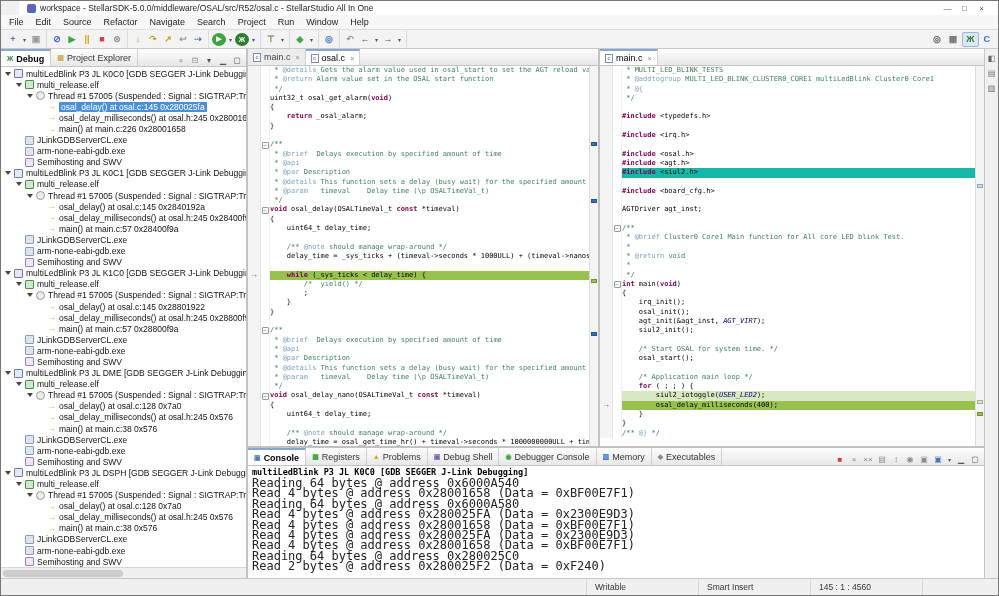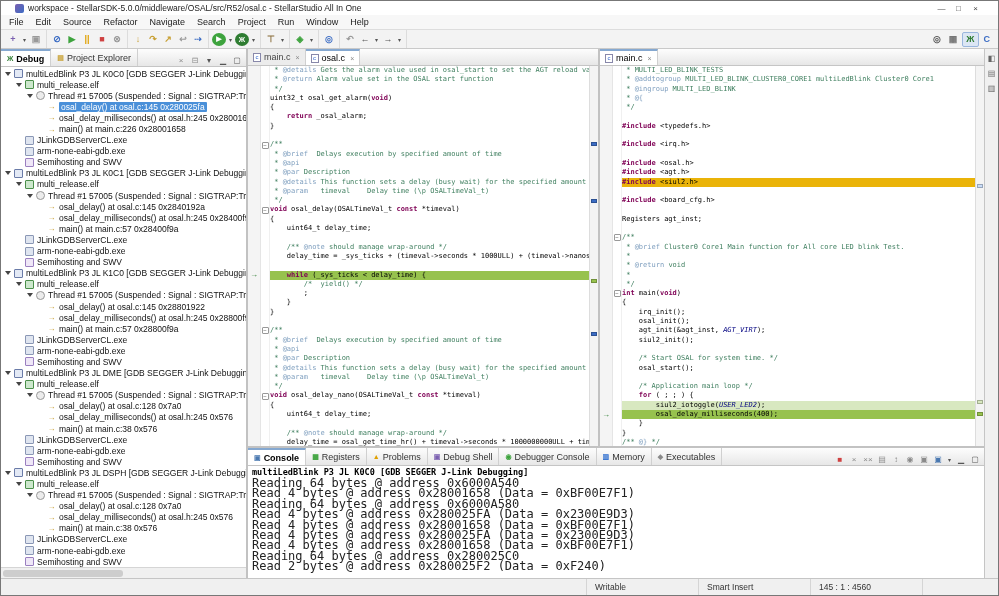--- a/index.html
+++ b/index.html
@@ -1,20 +1,20 @@
 <!DOCTYPE html>
 <html><head>
 <meta charset="utf-8">
 <style>
   *{margin:0;padding:0;box-sizing:border-box;}
   html,body{background:#9a9a9a;}
   .window{width:999px;height:596px;display:flex;flex-direction:column;background:#f0f0f0;border:1px solid #777;
           font-family:"Liberation Sans",sans-serif;font-size:9px;color:#111;overflow:hidden;}
   
-  .titlebar{height:14px;background:#ffffff;display:flex;align-items:center;padding:0 14px;gap:4px;flex:0 0 auto;}
+  .titlebar{height:14px;background:#ffffff;display:flex;align-items:center;padding:0 8px;gap:4px;flex:0 0 auto;margin-left:18px;}
   .appicon{width:9px;height:9px;border-radius:2px;background:linear-gradient(135deg,#7a5fb0,#3b6cc4);flex:0 0 auto;}
   .title-text{flex:1;font-size:8.5px;color:#222;white-space:nowrap;overflow:hidden;}
   .winbtns{display:flex;}
   .winbtn{width:17px;text-align:center;font-size:8px;color:#444;cursor:default;}
   
   .menubar{height:15px;background:#f7f7f7;display:flex;align-items:center;padding-left:2px;border-bottom:1px solid #ddd;flex:0 0 auto;}
   .menu-item{padding:0 6px;font-size:9px;color:#222;}
   
   .toolbar{height:19px;background:#f3f3f3;display:flex;align-items:center;border-bottom:1px solid #c9c9c9;padding:0 2px;flex:0 0 auto;}
   .tgroups{display:flex;align-items:center;height:100%;}
@@ -65,21 +65,21 @@
   .ebody{flex:1;display:flex;min-height:0;}
   .lines{flex:1;display:flex;flex-direction:column;overflow:hidden;background:#fff;}
   .lrow{display:flex;height:9.3px;flex:0 0 auto;}
   .lg{width:13px;background:#f4f4f4;border-right:1px solid #e5e5e5;flex:0 0 auto;display:flex;align-items:center;justify-content:center;}
   .iparrow{color:#2e7d32;font-weight:bold;font-size:8px;line-height:8px;}
   .lf{width:9px;background:#fff;border-right:1px solid #f0f0f0;flex:0 0 auto;display:flex;align-items:center;justify-content:center;}
   .foldbox{width:7px;height:7px;border:1px solid #999;background:#fff;color:#555;font-size:6px;line-height:5px;text-align:center;border-radius:1px;}
   .lc{flex:1;overflow:hidden;white-space:pre;font-family:"DejaVu Sans Mono","Liberation Mono",monospace;font-size:7px;line-height:9.3px;}
   .lc.ip{background:#97C24E;}
   .lc.ip2{background:#D8E8C0;}
-  .lc.sel{background:#eab308;}
+  .lc.sel{background:#14b8a6;}
   .tk-c{color:#3F7F5F;}
   .tk-t{color:#7F9FBF;}
   .tk-b{color:#3F7F5F;font-weight:normal;}
   .tk-k{color:#7F0055;font-weight:bold;}
   .tk-p{color:#000;}
   .tk-m{color:#000080;font-style:italic;}
   .overview{width:9px;background:#f4f4f4;border-left:1px solid #ddd;position:relative;flex:0 0 auto;}
   .ovmark{position:absolute;left:1px;width:6px;height:4px;border:1px solid rgba(0,0,0,.25);}
   
   .console-panel{height:132px;border-top:2px solid #c2c2c2;display:flex;flex-direction:column;background:#fff;flex:0 0 auto;}
@@ -698,25 +698,20 @@
                   <span class="lc"><span class="tk-c"> * MULTI_LED_BLINK_TESTS</span></span>
                 </div>
                 <div class="lrow">
                   <span class="lg"></span>
                   <span class="lf"></span>
                   <span class="lc"><span class="tk-c"> * </span><span class="tk-t">@addtogroup</span><span class="tk-c"> MULTI_LED_BLINK_CLUSTER0_CORE1 multiLedBlink Cluster0 Core1</span></span>
                 </div>
                 <div class="lrow">
                   <span class="lg"></span>
                   <span class="lf"></span>
-                  <span class="lc"><span class="tk-c"> * </span><span class="tk-t">@ingroup</span><span class="tk-c"> MULTI_LED_BLINK</span></span>
-                </div>
-                <div class="lrow">
-                  <span class="lg"></span>
-                  <span class="lf"></span>
                   <span class="lc"><span class="tk-c"> * </span><span class="tk-t">@{</span></span>
                 </div>
                 <div class="lrow">
                   <span class="lg"></span>
                   <span class="lf"></span>
                   <span class="lc"><span class="tk-c"> */</span></span>
                 </div>
                 <div class="lrow">
                   <span class="lg"></span>
                   <span class="lf"></span>
@@ -768,21 +763,21 @@
                   <span class="lc"><span class="tk-k">#include</span><span class="tk-p"> &lt;board_cfg.h&gt;</span></span>
                 </div>
                 <div class="lrow">
                   <span class="lg"></span>
                   <span class="lf"></span>
                   <span class="lc"></span>
                 </div>
                 <div class="lrow">
                   <span class="lg"></span>
                   <span class="lf"></span>
-                  <span class="lc"><span class="tk-p">Registers agt_inst;</span></span>
+                  <span class="lc"><span class="tk-p">AGTDriver agt_inst;</span></span>
                 </div>
                 <div class="lrow">
                   <span class="lg"></span>
                   <span class="lf"></span>
                   <span class="lc"></span>
                 </div>
                 <div class="lrow">
                   <span class="lg"></span>
                   <span class="lf">
                     <span class="foldbox">−</span>

